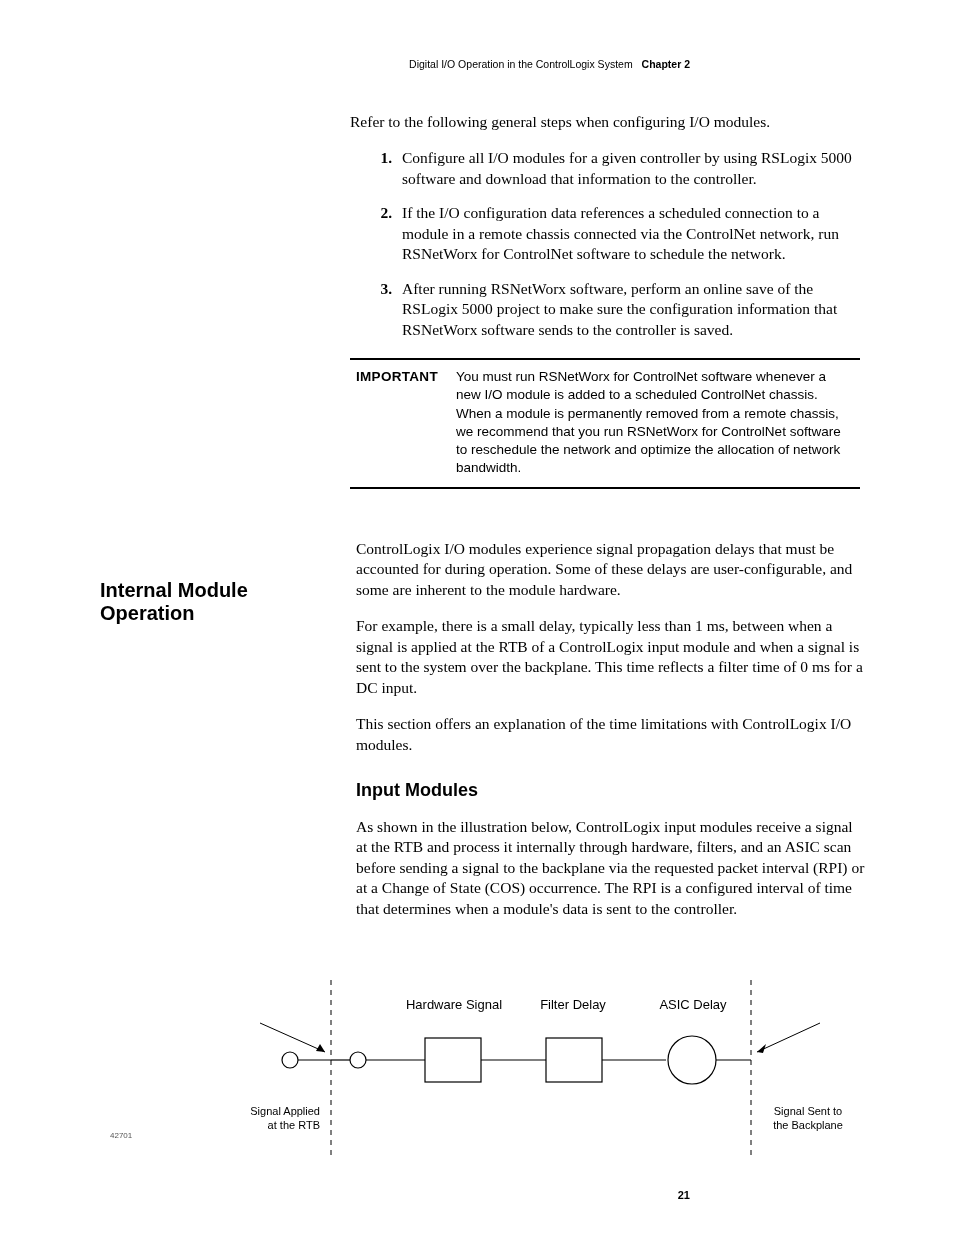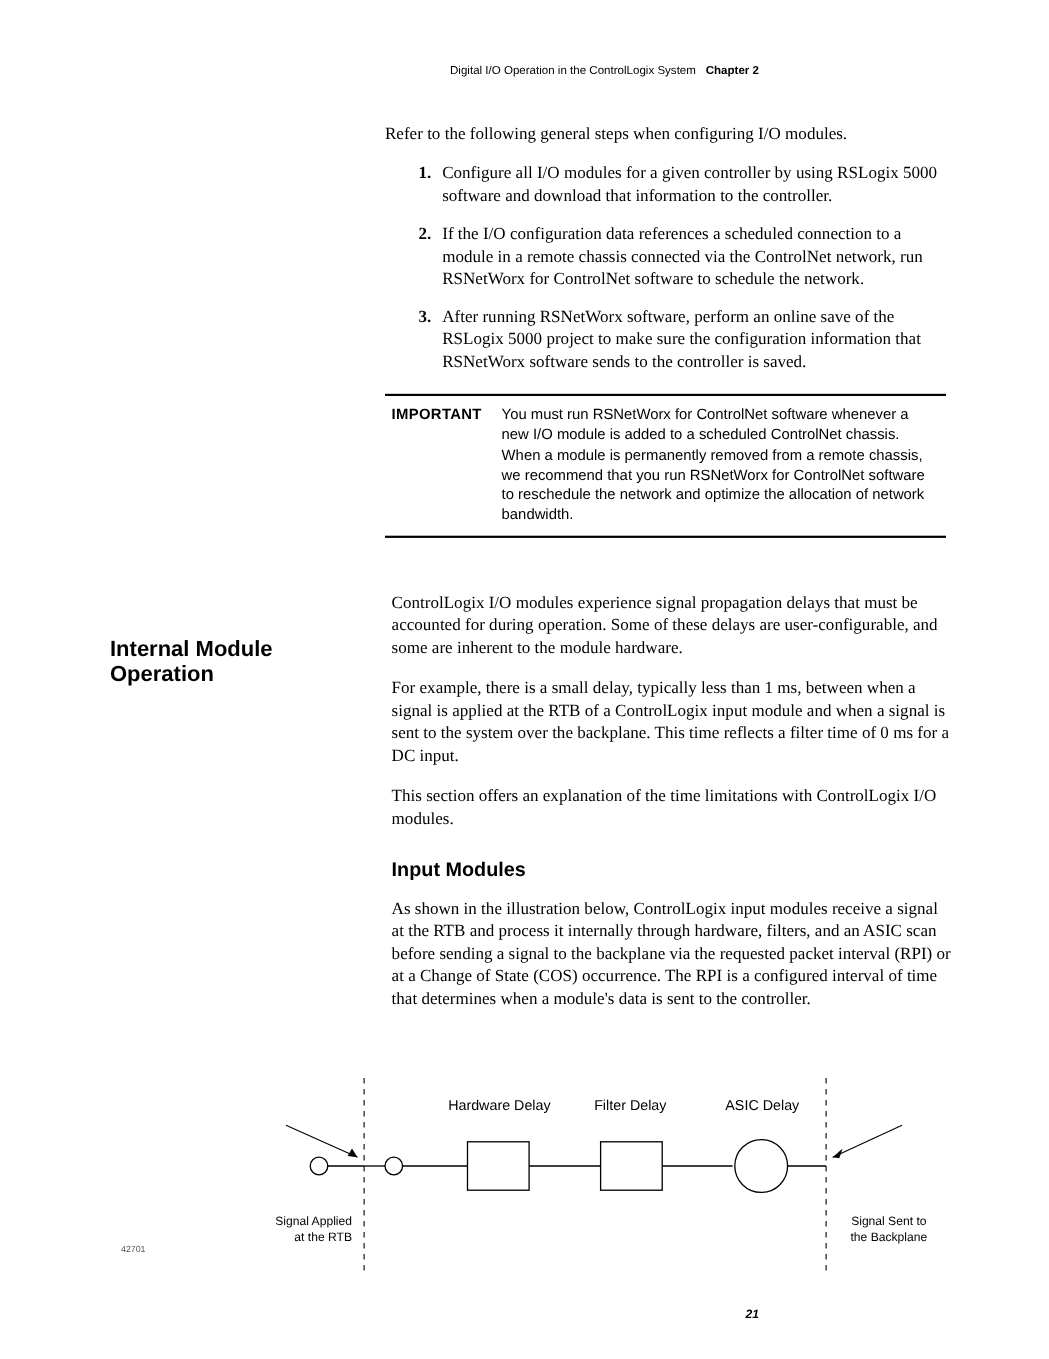--- a/index.html
+++ b/index.html
@@ -153,21 +153,20 @@
     text-align: center;
     color: #000;
   }
   .pagenum {
     position: absolute;
     bottom: 34px;
     right: 100px;
     font-family: Arial, Helvetica, sans-serif;
     font-size: 11px;
     font-weight: bold;
-    font-style: italic;
   }
 </style>
 </head>
 <body>
 
 <div class="page">
 
   <div class="running-header">
     <span>Digital I/O Operation in the ControlLogix System</span>
     <span class="chapter">Chapter 2</span>
@@ -203,21 +202,21 @@
     <p>ControlLogix I/O modules experience signal propagation delays that must be accounted for during operation. Some of these delays are user-configurable, and some are inherent to the module hardware.</p>
     <p>For example, there is a small delay, typically less than 1 ms, between when a signal is applied at the RTB of a ControlLogix input module and when a signal is sent to the system over the backplane. This time reflects a filter time of 0 ms for a DC input.</p>
     <p class="tight">This section offers an explanation of the time limitations with ControlLogix I/O modules.</p>
     <div class="sub-heading">Input Modules</div>
     <p>As shown in the illustration below, ControlLogix input modules receive a signal at the RTB and process it internally through hardware, filters, and an ASIC scan before sending a signal to the backplane via the requested packet interval (RPI) or at a Change of State (COS) occurrence. The RPI is a configured interval of time that determines when a module's data is sent to the controller.</p>
   </div>
 
   <div class="diagram">
     <div class="diag-num">42701</div>
 
-    <div class="dlabel hw">Hardware Delay</div>
+    <div class="dlabel hw">Hardware Signal</div>
     <div class="dlabel fd">Filter Delay</div>
     <div class="dlabel ad">ASIC Delay</div>
 
     <div class="dsig left">
       <span>Signal Applied</span><br>
       <span>at the RTB</span>
     </div>
     <div class="dsig right">
       <span>Signal Sent to</span><br>
       <span>the Backplane</span>

